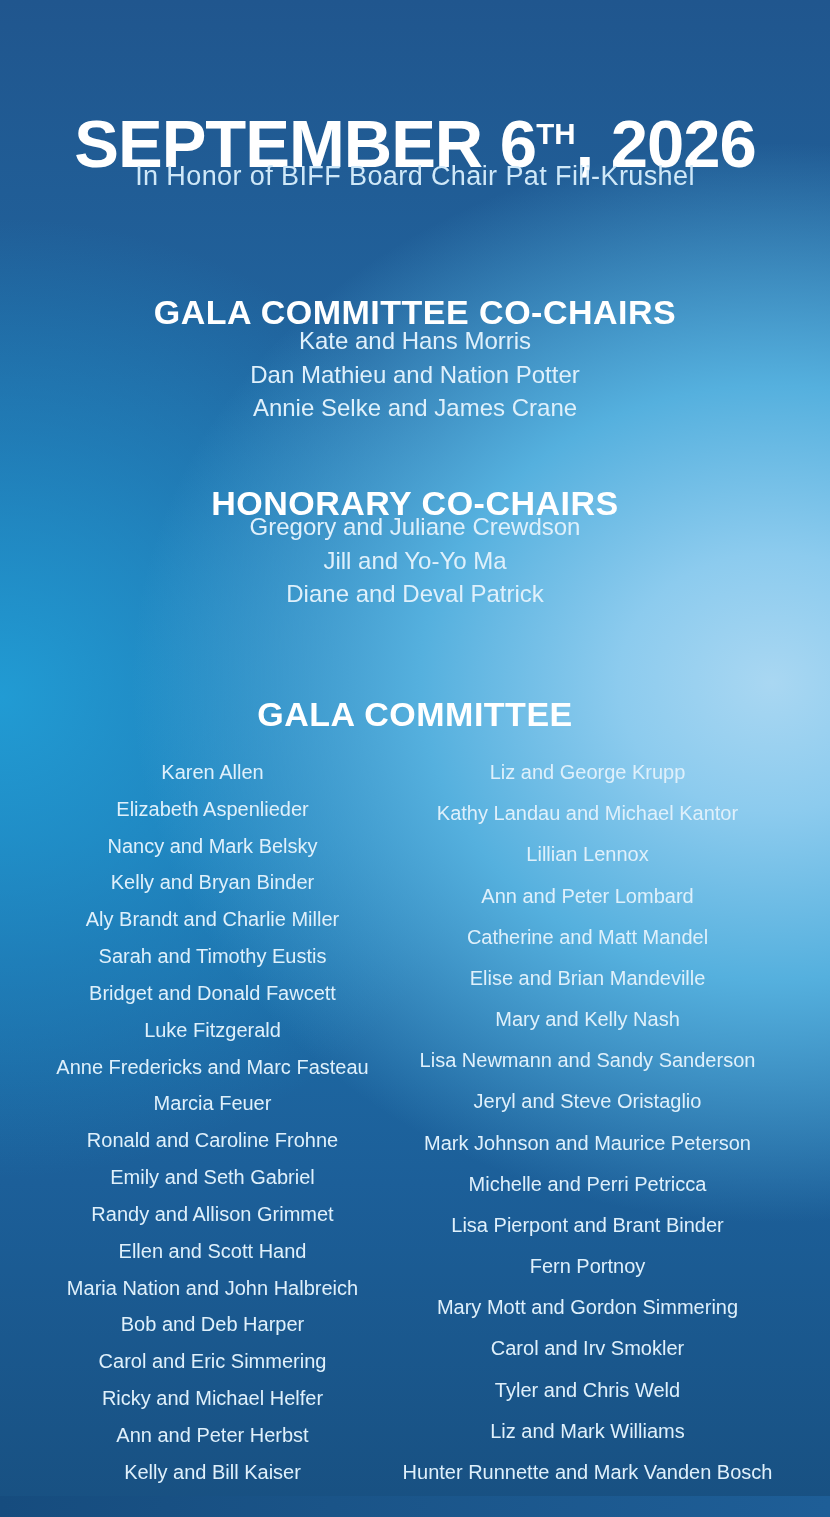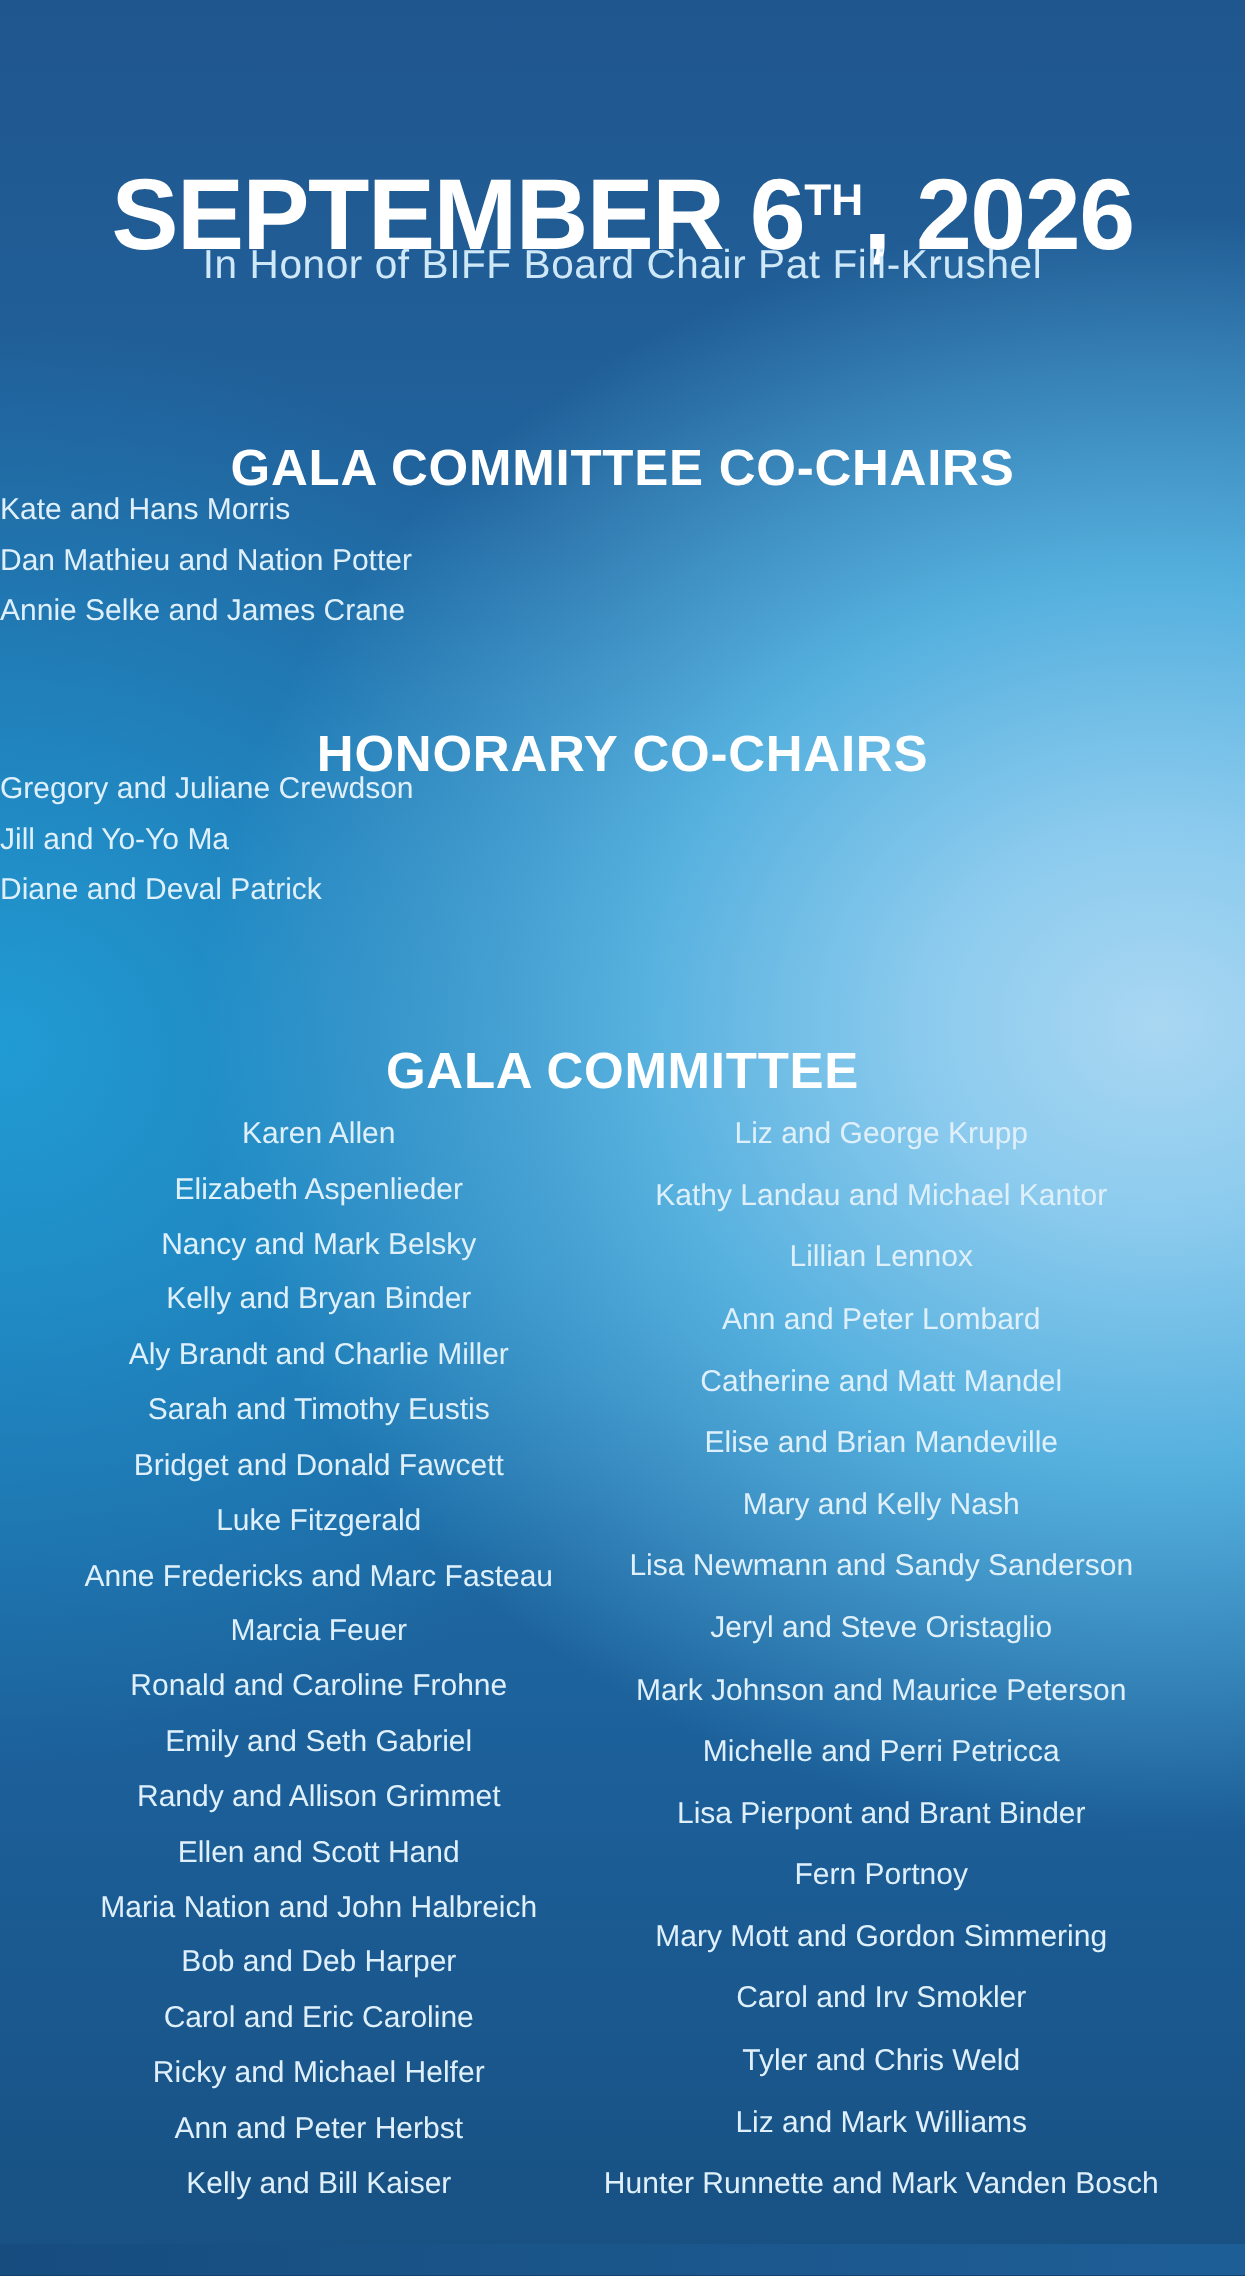--- a/index.html
+++ b/index.html
@@ -62,30 +62,31 @@
     letter-spacing: 0.5px;
     white-space: nowrap;
   }
   .heading-cochairs  { top: 265px; }
   .heading-honorary  { top: 456px; }
   .heading-committee { top: 667px; }
   .name-list {
     position: absolute;
     left: 0;
     width: 100%;
+    text-align: center;
     color: #dff0fb;
-    font-size: 20px;
+    font-size: 24px;
     font-weight: 400;
   }
   .name-list .name { line-height: 33.6px; white-space: nowrap; }
   .list-cochairs  { top: 324px; }
   .list-honorary  { top: 510px; }
   .committee-columns {
     position: absolute;
-    top: 745px;
+    top: 761px;
     left: 25px;
     width: 750px;
     height: 722px;
     display: flex;
   }
   .committee-column {
     width: 375px;
     display: flex;
     flex-direction: column;
     justify-content: space-between;
@@ -140,21 +141,21 @@
         <div class="name">Bridget and Donald Fawcett</div>
         <div class="name">Luke Fitzgerald</div>
         <div class="name">Anne Fredericks and Marc Fasteau</div>
         <div class="name">Marcia Feuer</div>
         <div class="name">Ronald and Caroline Frohne</div>
         <div class="name">Emily and Seth Gabriel</div>
         <div class="name">Randy and Allison Grimmet</div>
         <div class="name">Ellen and Scott Hand</div>
         <div class="name">Maria Nation and John Halbreich</div>
         <div class="name">Bob and Deb Harper</div>
-        <div class="name">Carol and Eric Caroline</div>
+        <div class="name">Carol and Eric Simmering</div>
         <div class="name">Ricky and Michael Helfer</div>
         <div class="name">Ann and Peter Herbst</div>
         <div class="name">Kelly and Bill Kaiser</div>
       </div>
     <div class="committee-column">
         <div class="name">Liz and George Krupp</div>
         <div class="name">Kathy Landau and Michael Kantor</div>
         <div class="name">Lillian Lennox</div>
         <div class="name">Ann and Peter Lombard</div>
         <div class="name">Catherine and Matt Mandel</div>

